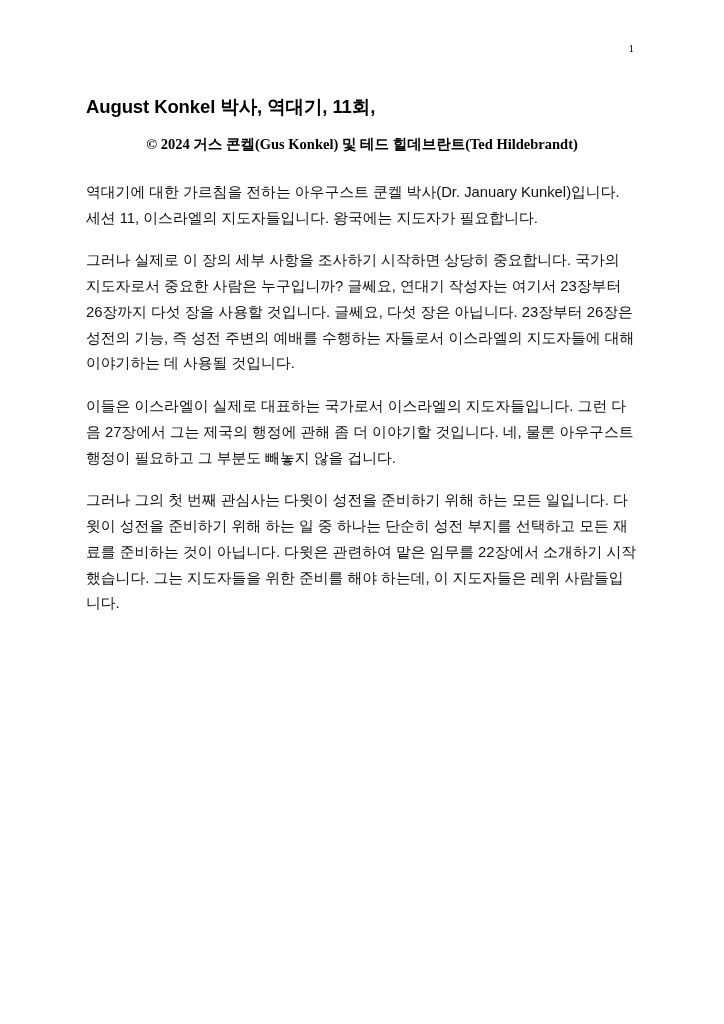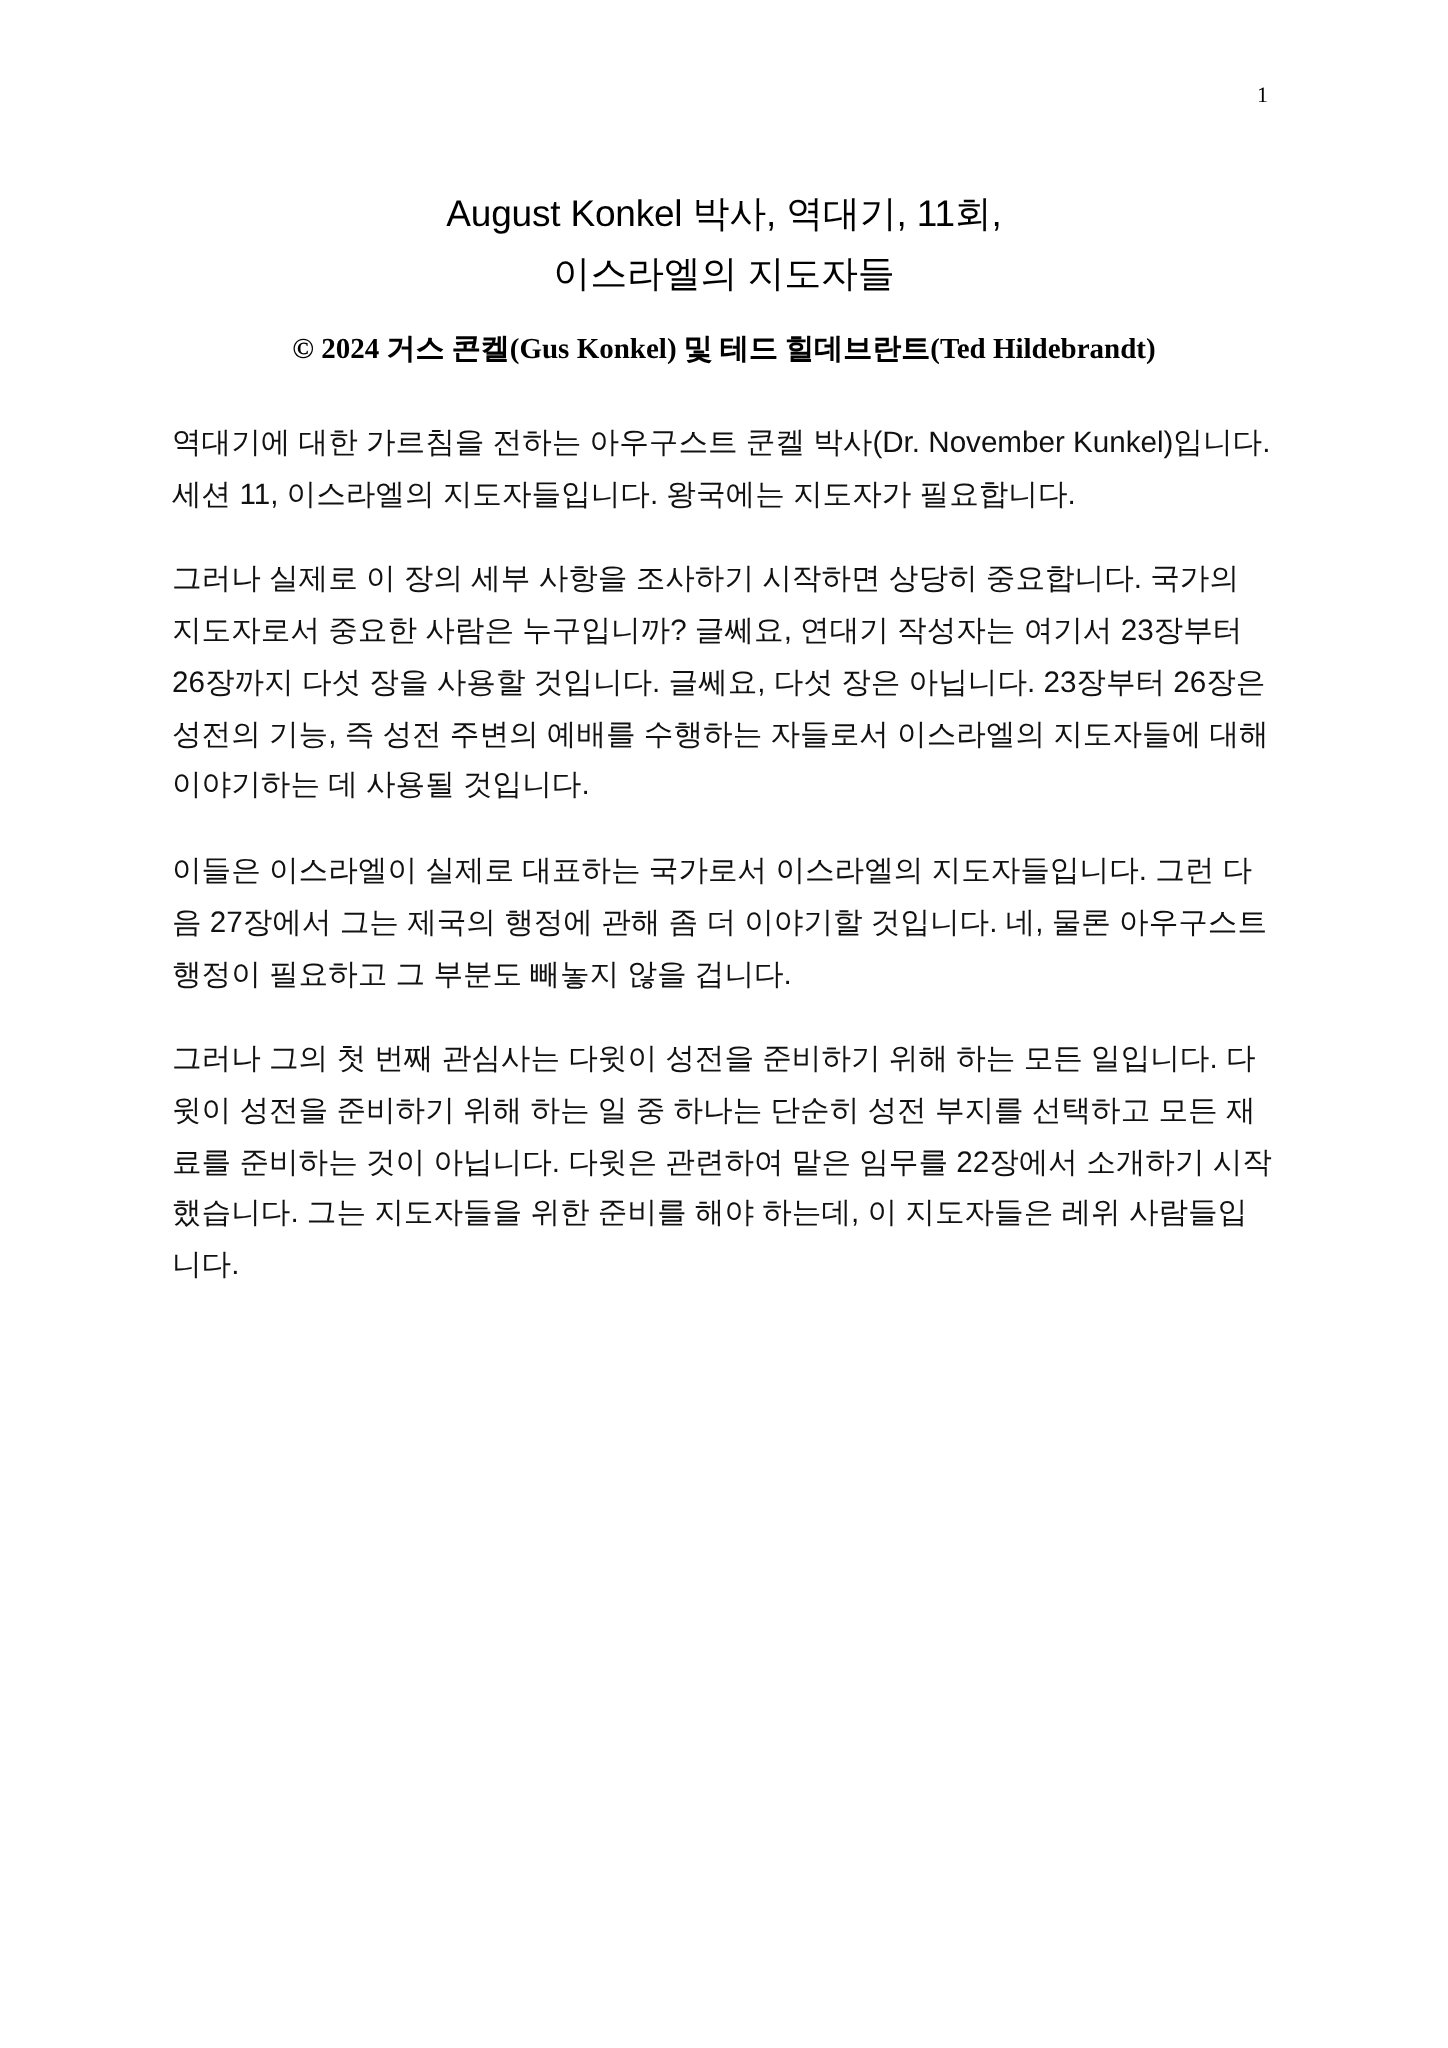--- a/index.html
+++ b/index.html
@@ -30,22 +30,21 @@
     font-family: "Liberation Serif", serif;
     color: #000;
   }
   .content {
     position: absolute;
     top: 92px;
     left: 86px;
     width: 552px;
   }
   .doc-title {
-    text-align: center;
-    font-weight: normal;
+    font-weight: bold;
     font-size: 18.5px;
     line-height: 1.62;
     font-family: "Liberation Sans", sans-serif;
     letter-spacing: -0.1px;
     margin: 0 0 2px 0;
   }
   .doc-title .line2 {
     display: block;
   }
   .copyright {
@@ -76,26 +75,25 @@
 <body>
 
 <div class="page">
 
   <div class="page-number">1</div>
 
   <div class="content">
 
     <h1 class="doc-title">
       <span>August Konkel 박사, 역대기, 11회,</span>
-      <span class="line2">이스라엘의 지도자들</span>
     </h1>
 
     <div class="copyright">© 2024 거스 콘켈(Gus Konkel) 및 테드 힐데브란트(Ted Hildebrandt)</div>
 
     <div class="body-text">
-      <p class="para">역대기에 대한 가르침을 전하는 아우구스트 쿤켈 박사(Dr. November Kunkel)입니다. 세션 11, 이스라엘의 지도자들입니다. 왕국에는 지도자가 필요합니다.</p>
+      <p class="para">역대기에 대한 가르침을 전하는 아우구스트 쿤켈 박사(Dr. January Kunkel)입니다. 세션 11, 이스라엘의 지도자들입니다. 왕국에는 지도자가 필요합니다.</p>
       <p class="para">그러나 실제로 이 장의 세부 사항을 조사하기 시작하면 상당히 중요합니다. 국가의 지도자로서 중요한 사람은 누구입니까? 글쎄요, 연대기 작성자는 여기서 23장부터 26장까지 다섯 장을 사용할 것입니다. 글쎄요, 다섯 장은 아닙니다. 23장부터 26장은 성전의 기능, 즉 성전 주변의 예배를 수행하는 자들로서 이스라엘의 지도자들에 대해 이야기하는 데 사용될 것입니다.</p>
       <p class="para">이들은 이스라엘이 실제로 대표하는 국가로서 이스라엘의 지도자들입니다. 그런 다음 27장에서 그는 제국의 행정에 관해 좀 더 이야기할 것입니다. 네, 물론 아우구스트 행정이 필요하고 그 부분도 빼놓지 않을 겁니다.</p>
       <p class="para">그러나 그의 첫 번째 관심사는 다윗이 성전을 준비하기 위해 하는 모든 일입니다. 다윗이 성전을 준비하기 위해 하는 일 중 하나는 단순히 성전 부지를 선택하고 모든 재료를 준비하는 것이 아닙니다. 다윗은 관련하여 맡은 임무를 22장에서 소개하기 시작했습니다. 그는 지도자들을 위한 준비를 해야 하는데, 이 지도자들은 레위 사람들입니다.</p>
     </div>
 
   </div>
 </div>
 
 </body></html>

